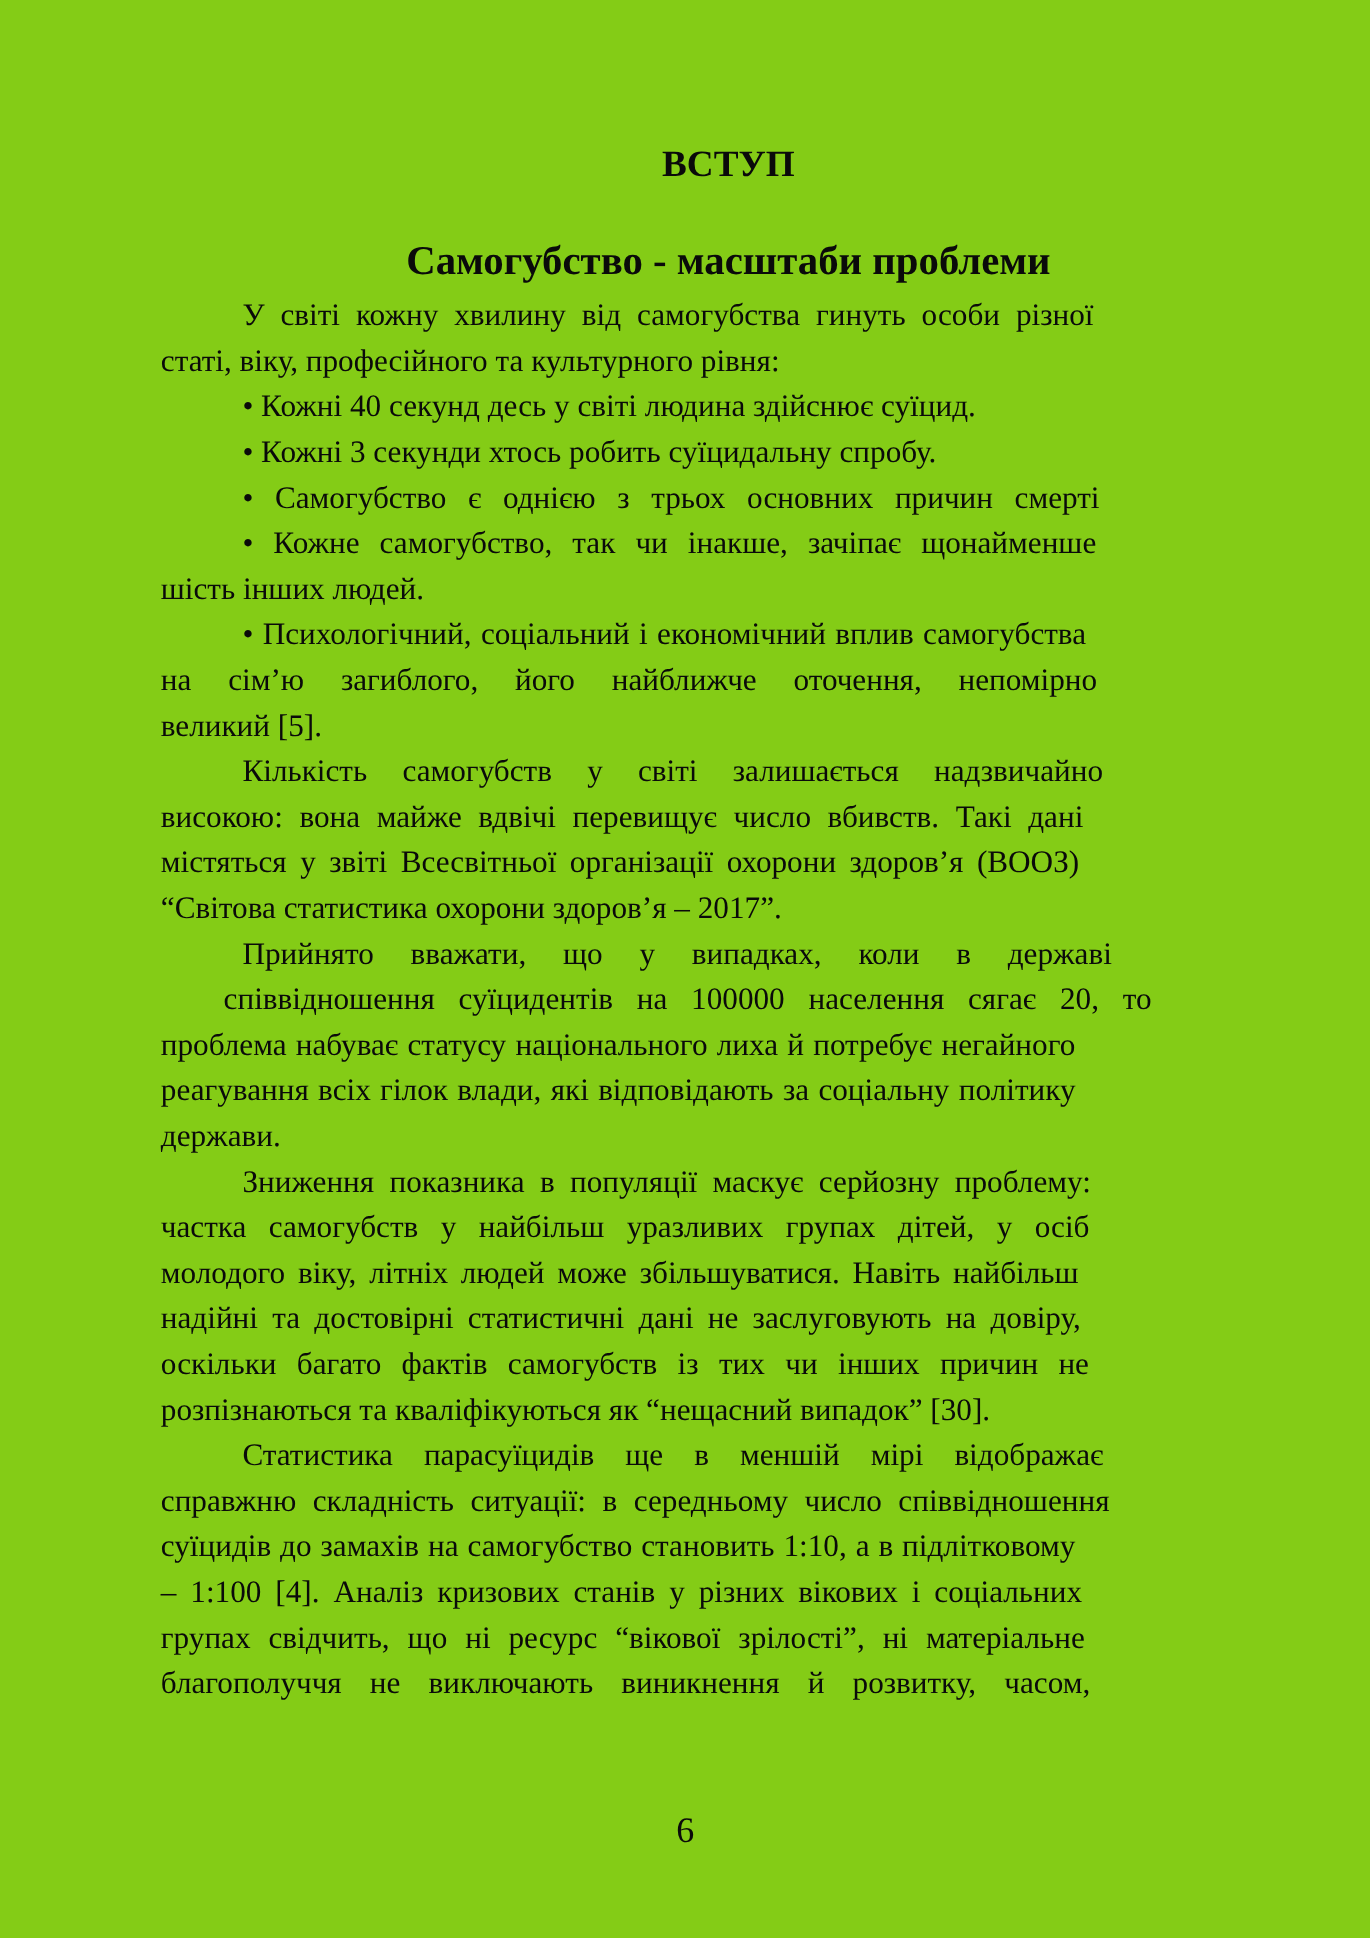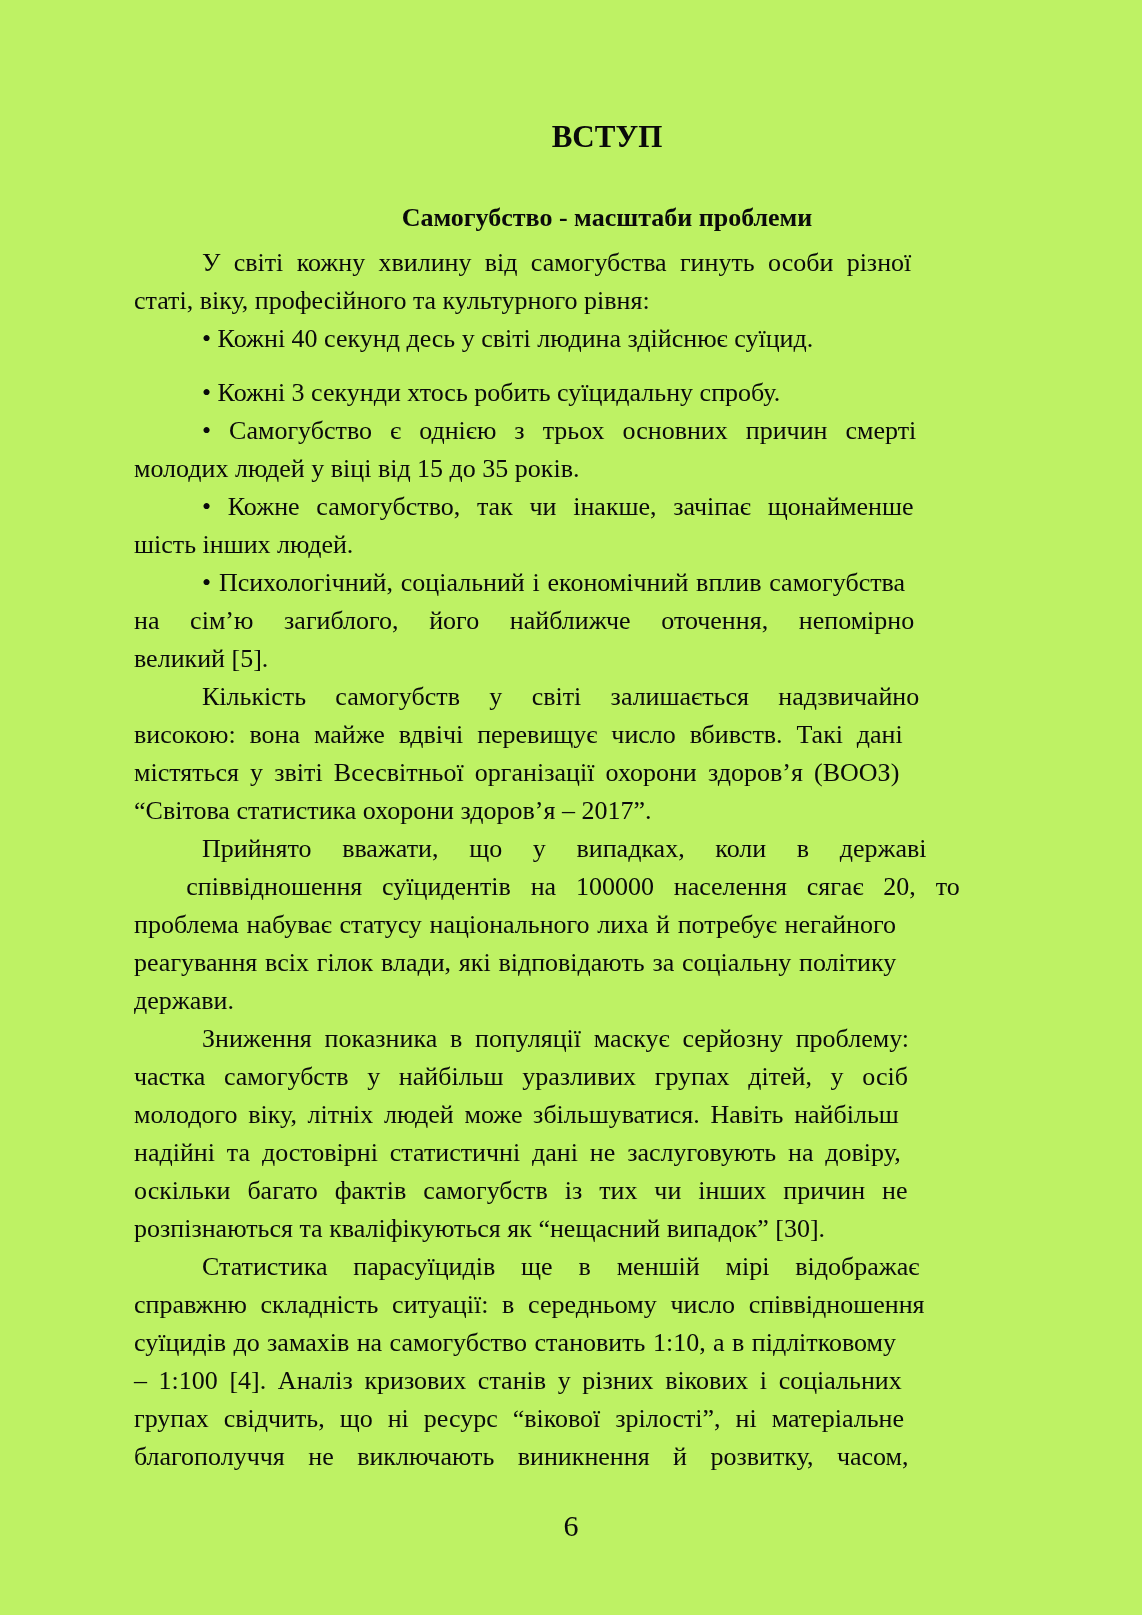--- a/index.html
+++ b/index.html
@@ -4,42 +4,42 @@
 <style>
   html, body {
     margin: 0;
     padding: 0;
     background: #ffffff;
   }
   .page {
     position: relative;
     width: 1142px;
     height: 1615px;
-    background: #bef264;
+    background: #84cc16;
     color: #0a0a0a;
     font-family: "Liberation Serif", "DejaVu Serif", serif;
     overflow: hidden;
   }
   .content {
     position: absolute;
     left: 134px;
     top: 118px;
     width: 878px;
   }
   .title {
     margin: 0;
     font-size: 31px;
     font-weight: 700;
     line-height: 38px;
     text-align: center;
     text-indent: 68px; 
   }
   .subtitle {
     margin: 43px 0 0 0;
-    font-size: 26px;
+    font-size: 34px;
     font-weight: 700;
     line-height: 38px;
     text-align: center;
     text-indent: 68px;
   }
   .bodytext {
     margin-top: 7px;
     font-size: 26px;
     line-height: 38px;
   }
@@ -68,25 +68,24 @@
     <h2 class="subtitle">Самогубство - масштаби проблеми</h2>
     <div class="bodytext">
         <div class="para">
           <div class="line fit indent" style="word-spacing: 6.81445px;"><span class="lt">У світі кожну хвилину від самогубства гинуть особи різної</span></div>
           <div class="line" style="word-spacing: 0px;"><span class="lt">статі, віку, професійного та культурного рівня:</span></div>
         </div>
         <div class="para">
           <div class="line indent" style="word-spacing: 0px;"><span class="lt">• Кожні 40 секунд десь у світі людина здійснює суїцид.</span></div>
         </div>
         <div class="para">
-          <div class="line indent" style="word-spacing: 0px; margin-top: 16px;"><span class="lt">• Кожні 3 секунди хтось робить суїцидальну спробу.</span></div>
+          <div class="line indent" style="word-spacing: 0px;"><span class="lt">• Кожні 3 секунди хтось робить суїцидальну спробу.</span></div>
         </div>
         <div class="para">
           <div class="line fit indent" style="word-spacing: 11.5059px;"><span class="lt">• Самогубство є однією з трьох основних причин смерті</span></div>
-          <div class="line" style="word-spacing: 0px;"><span class="lt">молодих людей у віці від 15 до 35 років.</span></div>
         </div>
         <div class="para">
           <div class="line fit indent" style="word-spacing: 10.2076px;"><span class="lt">• Кожне самогубство, так чи інакше, зачіпає щонайменше</span></div>
           <div class="line" style="word-spacing: 0px;"><span class="lt">шість інших людей.</span></div>
         </div>
         <div class="para">
           <div class="line fit indent" style="word-spacing: 1.28385px;"><span class="lt">• Психологічний, соціальний і економічний вплив самогубства</span></div>
           <div class="line fit" style="word-spacing: 24.1615px;"><span class="lt">на сім’ю загиблого, його найближче оточення, непомірно</span></div>
           <div class="line" style="word-spacing: 0px;"><span class="lt">великий [5].</span></div>
         </div>

